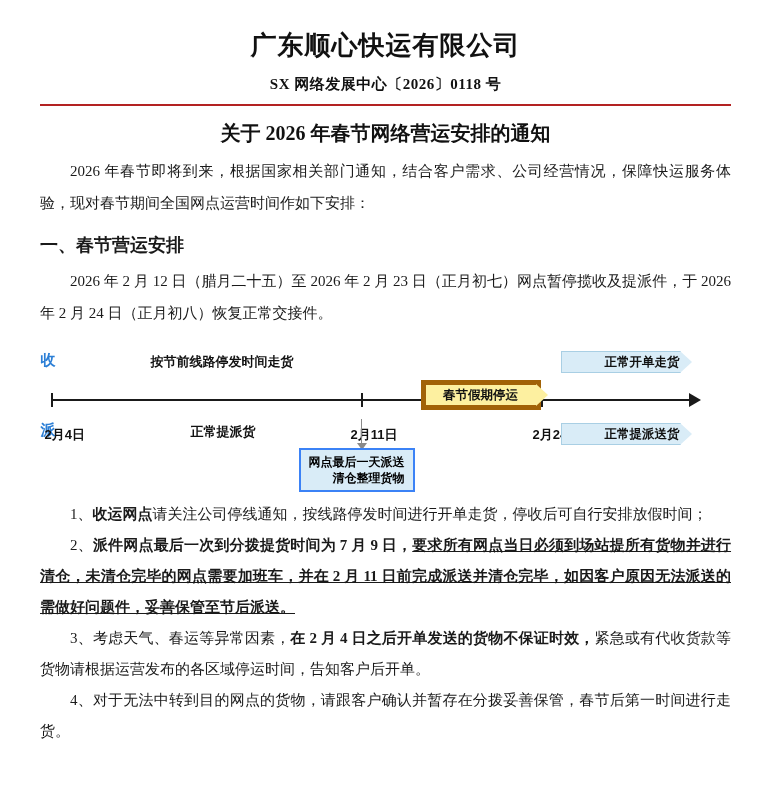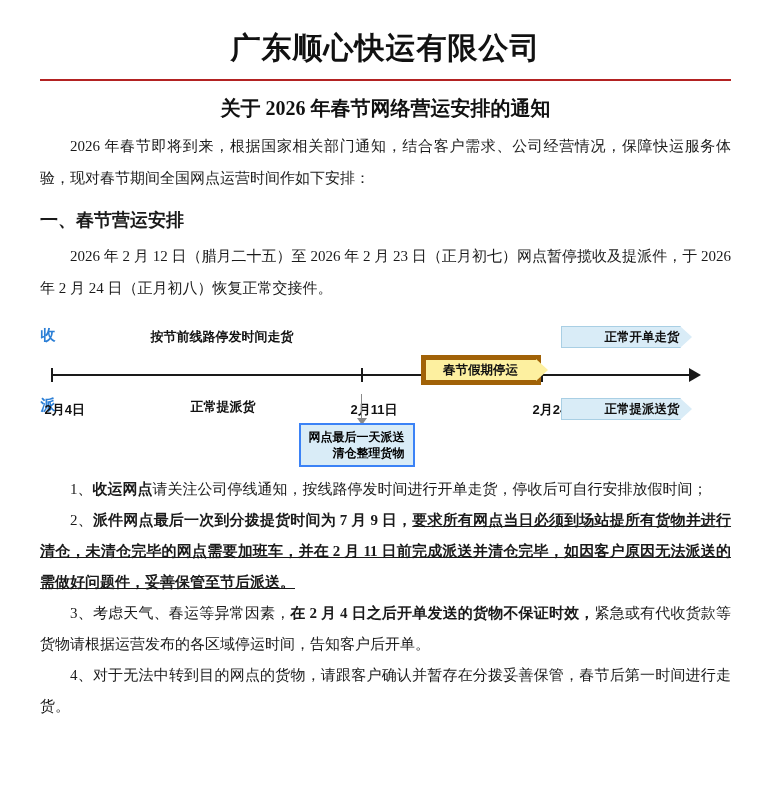--- a/index.html
+++ b/index.html
@@ -16,21 +16,21 @@
   }
   .page {
     position: relative;
     width: 771px;
     height: 810px;
     box-sizing: border-box;
     padding: 18px 40px 0 40px;
   }
   .company-title {
     text-align: center;
-    font-size: 30px;
+    font-size: 26px;
     font-weight: bold;
     letter-spacing: 1px;
     color: #111;
     margin-top: 10px;
   }
   .doc-number {
     text-align: center;
     font-size: 15px;
     font-weight: bold;
     margin-top: 12px;
@@ -197,20 +197,21 @@
   }
   .b { font-weight: bold; }
   .u { text-decoration: underline; font-weight: bold; }
 </style>
 </head>
 <body>
 
 <div class="page">
 
   <div class="company-title">广东顺心快运有限公司</div>
+  <div class="doc-number">SX 网络发展中心〔2026〕0118 号</div>
   <hr class="red-rule">
   <div class="doc-title">关于 2026 年春节网络营运安排的通知</div>
 
 
   <p class="body-text">2026 年春节即将到来，根据国家相关部门通知，结合客户需求、公司经营情况，保障快运服务体验，现对春节期间全国网点运营时间作如下安排：</p>
 
   <div class="section-heading">一、春节营运安排</div>
   <p class="body-text">2026 年 2 月 12 日（腊月二十五）至 2026 年 2 月 23 日（正月初七）网点暂停揽收及提派件，于 2026 年 2 月 24 日（正月初八）恢复正常交接件。</p>
 
   <div class="timeline">

